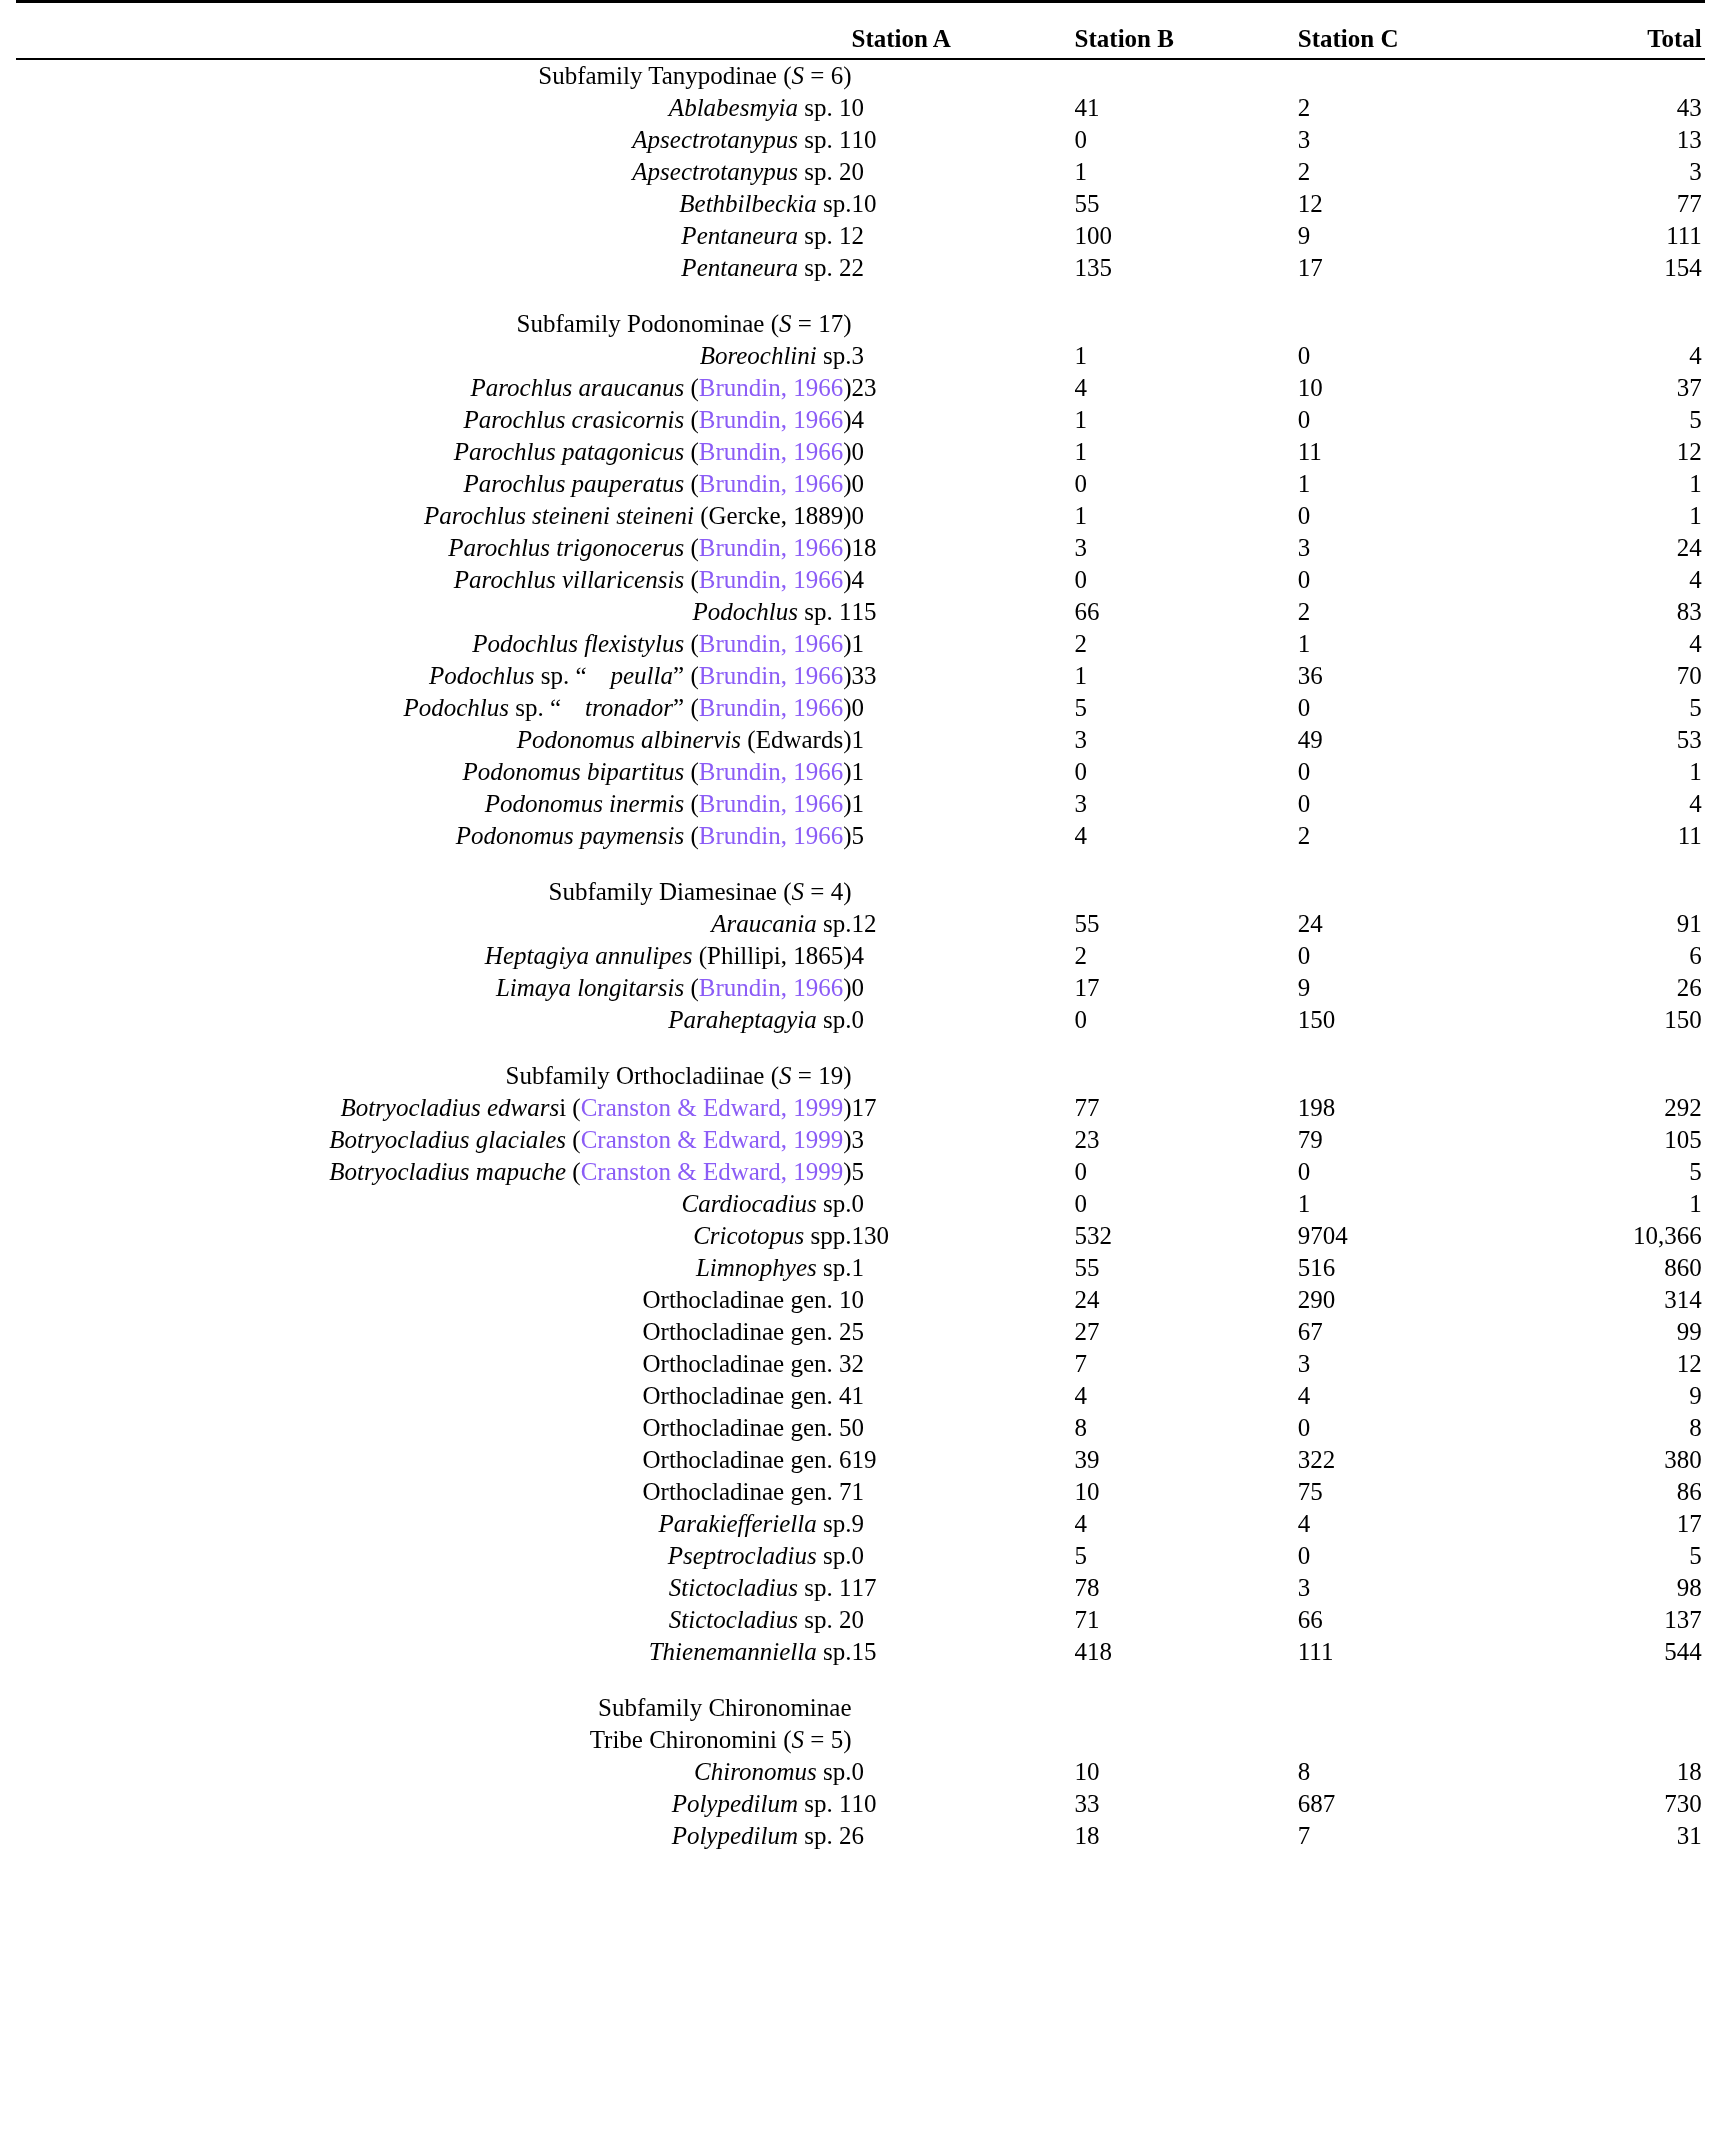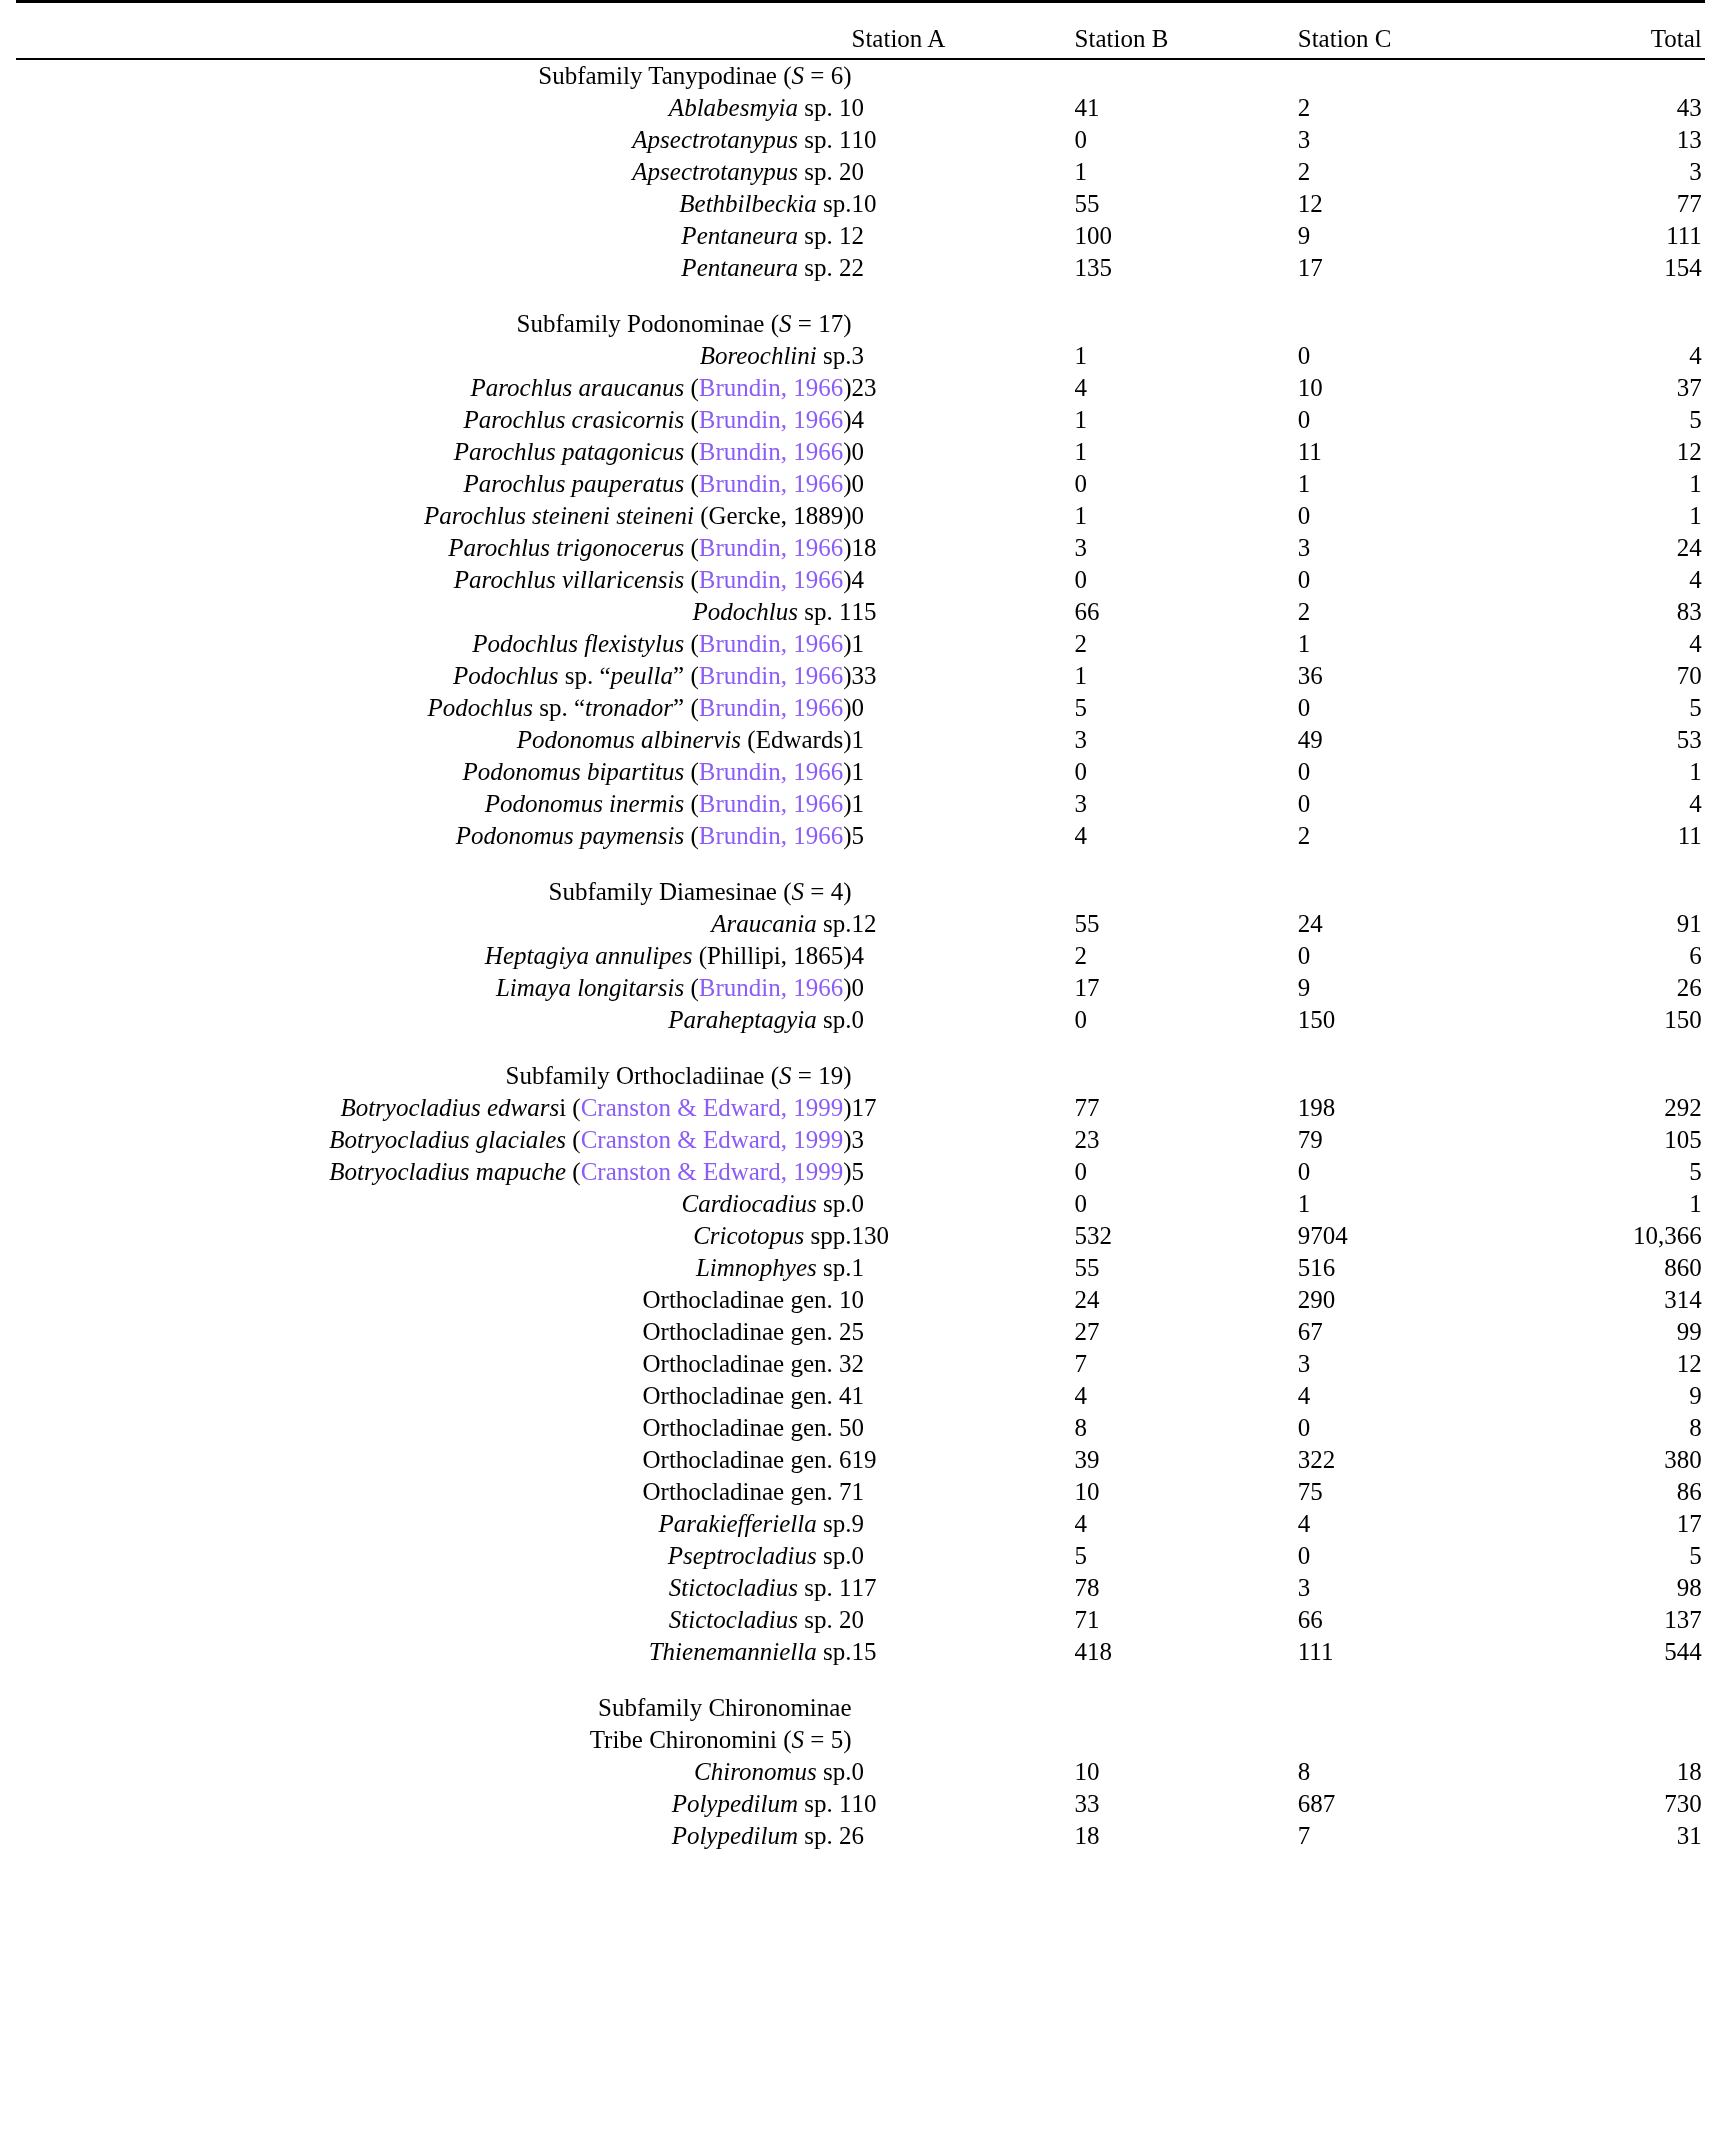--- a/index.html
+++ b/index.html
@@ -30,21 +30,21 @@
   }
   
   col.c-taxon { width: 835px; }
   col.c-a     { width: 223px; }
   col.c-b     { width: 223px; }
   col.c-c     { width: 223px; }
   col.c-t     { width: 184px; }
 
   thead td, thead th {
     padding: 0;
-    font-weight: normal;
+    font-weight: bold;
   }
   .rule-top    { border-top: 3.2px solid #000; }
   .rule-bottom { border-bottom: 2.4px solid #000; }
 
   thead tr.head-row th,
   thead tr.head-row td {
     height: 50px;
     vertical-align: bottom;
     padding-bottom: 4.8px;
     text-align: left;
@@ -65,21 +65,21 @@
   td.taxon { text-align: right; font-family: Liberation Serif, serif; }
   td.num   { text-align: left; }
   td.num.total { text-align: right; padding-right: 3.2px; }
 
   
   .lvl-subfamily { padding-left: 14.4px; }
   .lvl-tribe     { padding-left: 48px; }
   .lvl-species   { padding-left: 50px; }
   .lvl-species2  { padding-left: 80px; }
 
-  .sci   { font-style: italic; }
+  .sci   { font-style: italic; margin-left: 24px; }
   .roman { font-style: normal; }
   .auth-link { color: #8b5cf6; }
   .svar  { font-style: italic; }
 </style>
 </head>
 <body>
 
 <div class="sheet">
   <table class="abundance">
     <colgroup>

